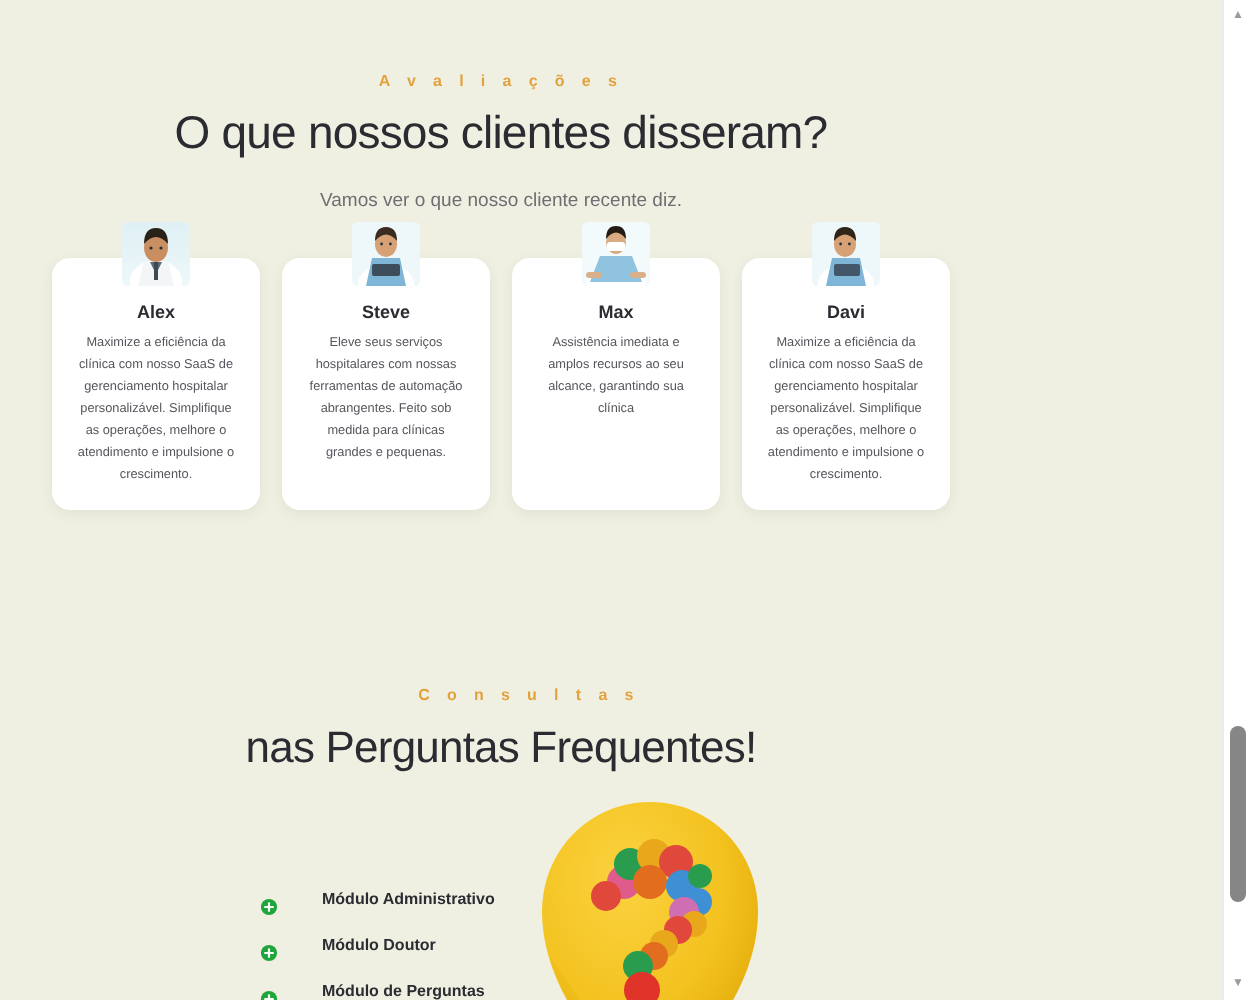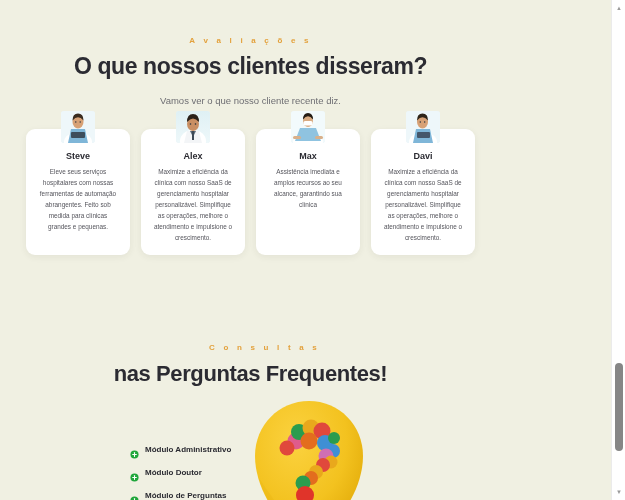--- a/index.html
+++ b/index.html
@@ -35,21 +35,21 @@
     letter-spacing: 3.2px;
     text-transform: none;
   }
 
   #testimonials .eyebrow { margin-top: 36px; }
 
   .section-title {
     text-align: center;
     color: #2b2b32;
     font-size: 23px;
-    font-weight: 700;
+    font-weight: 400;
     letter-spacing: -0.4px;
     margin-top: 8px;
   }
 
   .section-sub {
     text-align: center;
     color: #6e6e73;
     font-size: 9.5px;
     margin-top: 15px;
   }
@@ -115,21 +115,21 @@
 
   .faq-list {
     flex: 0 0 auto;
     padding-top: 28px;
     list-style: none;
   }
 
   .faq-item {
     display: flex;
     align-items: center;
-    gap: 6px;
+    gap: 22px;
     margin-bottom: 14px;
     cursor: pointer;
   }
 
   .plus-icon {
     flex: 0 0 auto;
     width: 9px;
     height: 9px;
     display: block;
   }
@@ -184,37 +184,20 @@
 
   <section id="testimonials">
 
     <div class="eyebrow">A v a l i a ç õ e s</div>
 
     <h2 class="section-title">O que nossos clientes disseram?</h2>
 
     <p class="section-sub">Vamos ver o que nosso cliente recente diz.</p>
 
     <div class="cards">
-
-      <div class="card">
-        <div class="avatar">
-          <svg viewBox="0 0 34 32">
-            <rect width="34" height="32" fill="#eef7fa"></rect>
-            <ellipse cx="17" cy="31" rx="14" ry="10" fill="#ffffff"></ellipse>
-            <path d="M7 32 L10 18 L24 18 L27 32 Z" fill="#7fb6d8"></path>
-            <rect x="10" y="21" width="14" height="6" rx="1" fill="#3d4d5c"></rect>
-            <ellipse cx="17" cy="11" rx="5.5" ry="6.5" fill="#d7a176"></ellipse>
-            <path d="M11.5 9.5 q5.5 -6.5 11 0 q0 -7 -5.5 -7 q-5.5 0 -5.5 7 Z" fill="#3a2c20"></path>
-            <circle cx="14.8" cy="11" r="0.7" fill="#24303a"></circle>
-            <circle cx="19.2" cy="11" r="0.7" fill="#24303a"></circle>
-          </svg>
-        </div>
-        <div class="card-name">Steve</div>
-        <div class="card-text">Eleve seus serviços hospitalares com nossas ferramentas de automação abrangentes. Feito sob medida para clínicas grandes e pequenas.</div>
-      </div>
 
       <div class="card">
         <div class="avatar">
           <svg viewBox="0 0 34 32">
             <defs>
               <linearGradient id="bg1" x1="0" y1="0" x2="0" y2="1">
                 <stop offset="0" stop-color="#dff0f4"></stop>
                   <stop offset="1" stop-color="#eef8fa"></stop>
               </linearGradient>
             </defs>
@@ -229,20 +212,37 @@
             <circle cx="19.5" cy="13" r="0.8" fill="#24303a"></circle>
           </svg>
         </div>
         <div class="card-name">Alex</div>
         <div class="card-text">Maximize a eficiência da clínica com nosso SaaS de gerenciamento hospitalar personalizável. Simplifique as operações, melhore o atendimento e impulsione o crescimento.</div>
       </div>
 
       <div class="card">
         <div class="avatar">
           <svg viewBox="0 0 34 32">
+            <rect width="34" height="32" fill="#eef7fa"></rect>
+            <ellipse cx="17" cy="31" rx="14" ry="10" fill="#ffffff"></ellipse>
+            <path d="M7 32 L10 18 L24 18 L27 32 Z" fill="#7fb6d8"></path>
+            <rect x="10" y="21" width="14" height="6" rx="1" fill="#3d4d5c"></rect>
+            <ellipse cx="17" cy="11" rx="5.5" ry="6.5" fill="#d7a176"></ellipse>
+            <path d="M11.5 9.5 q5.5 -6.5 11 0 q0 -7 -5.5 -7 q-5.5 0 -5.5 7 Z" fill="#3a2c20"></path>
+            <circle cx="14.8" cy="11" r="0.7" fill="#24303a"></circle>
+            <circle cx="19.2" cy="11" r="0.7" fill="#24303a"></circle>
+          </svg>
+        </div>
+        <div class="card-name">Steve</div>
+        <div class="card-text">Eleve seus serviços hospitalares com nossas ferramentas de automação abrangentes. Feito sob medida para clínicas grandes e pequenas.</div>
+      </div>
+
+      <div class="card">
+        <div class="avatar">
+          <svg viewBox="0 0 34 32">
             <rect width="34" height="32" fill="#f2fafc"></rect>
             <ellipse cx="17" cy="31" rx="15" ry="9" fill="#ffffff"></ellipse>
             <path d="M4 30 L9 17 L25 17 L30 30 Z" fill="#8fc3e0"></path>
             <rect x="2" y="25" width="8" height="3" rx="1.5" fill="#d9b08a"></rect>
             <rect x="24" y="25" width="8" height="3" rx="1.5" fill="#d9b08a"></rect>
             <ellipse cx="17" cy="10" rx="5" ry="6" fill="#d9ab82"></ellipse>
             <rect x="12.5" y="10" width="9" height="4.5" rx="1.5" fill="#ffffff"></rect>
             <path d="M12 8.5 q5 -6.5 10 0 q0 -6.5 -5 -6.5 q-5 0 -5 6.5 Z" fill="#241c14"></path>
           </svg>
         </div>

